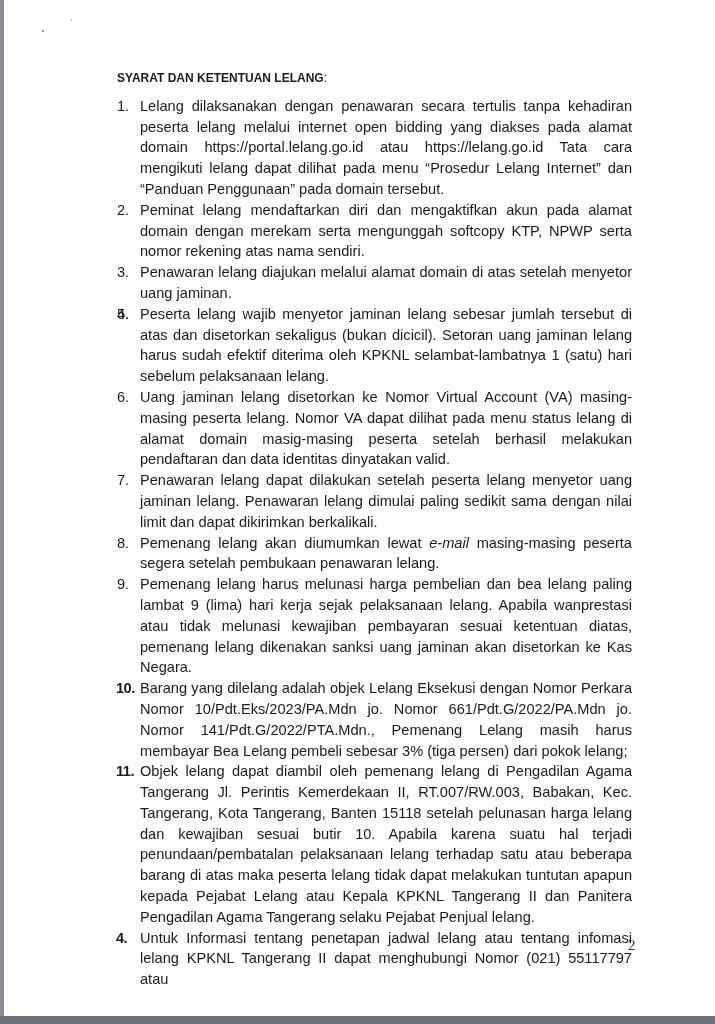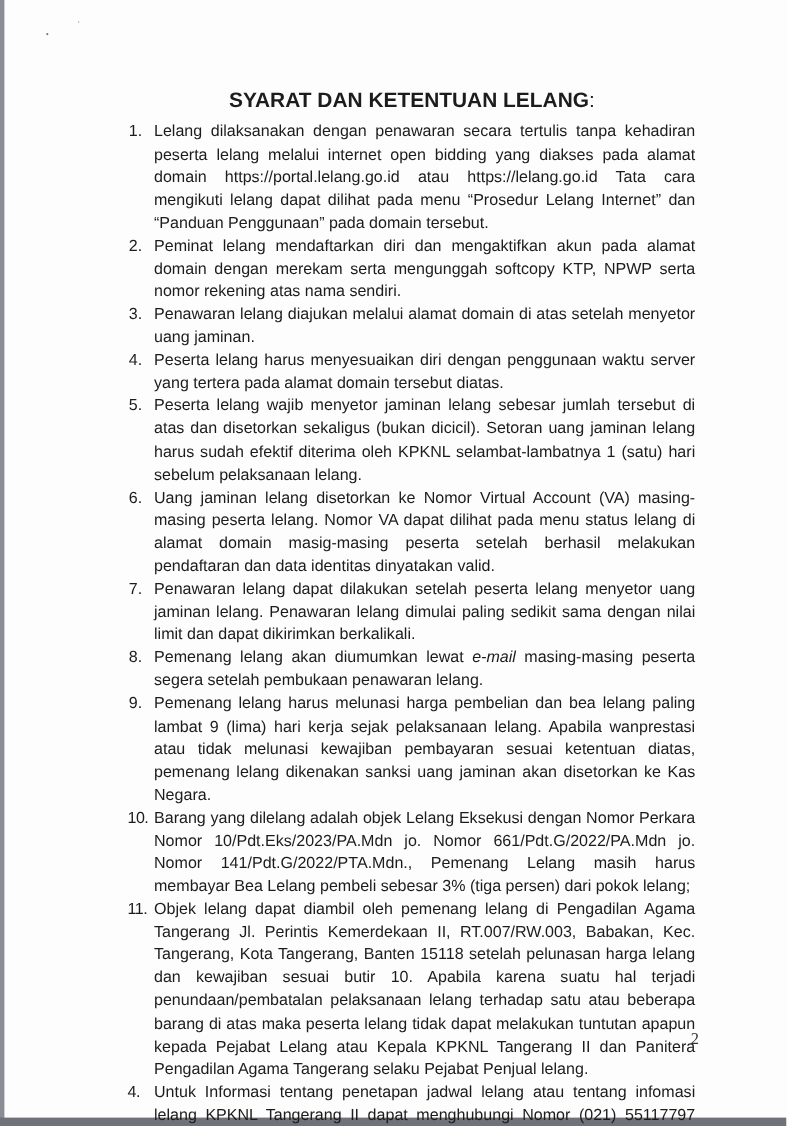--- a/index.html
+++ b/index.html
@@ -11,45 +11,45 @@
     }
     .left-edge { position: absolute; left: 0; top: 0; width: 4px; height: 1024px; background: #8a8d94; }
     .bottom-edge { position: absolute; left: 0; top: 1016px; width: 715px; height: 8px; background: #6f7278; }
     .speck { position: absolute; background: #777; border-radius: 50%; }
     .speck.a { left: 42px; top: 30px; width: 2px; height: 2px; }
     .speck.b { left: 71px; top: 19px; width: 1px; height: 2px; background: #aaa; }
     .page {
       position: absolute; left: 117px; top: 68px; width: 515px;
       font-size: 14.6px; line-height: 20.8px;
     }
-    .title { font-weight: bold; font-size: 19px; margin: 14px 0 7px 0; letter-spacing: 0; text-align: center; }
+    .title { font-weight: bold; font-size: 12px; margin: 0 0 7px 0; letter-spacing: 0; }
     ol { list-style: none; margin: 0; padding: 0; }
     li { position: relative; padding-left: 23px; text-align: justify; text-align-last: left; }
     li .num { position: absolute; left: 0; top: 0; }
-    li.wide .num { left: -1px; letter-spacing: -0.5px; }
+    li.wide .num { left: -1px; letter-spacing: -0.5px; font-weight: bold; }
     .page-number {
       position: absolute; left: 628px; top: 937px;
       font-family: "Liberation Serif", serif; font-size: 15px; color: #333;
     }
   </style>
 </head>
 <body>
 
 <div class="left-edge"></div>
 <div class="bottom-edge"></div>
 <div class="speck a"></div>
 <div class="speck b"></div>
 
 <div class="page">
   <h1 class="title"><span>SYARAT DAN KETENTUAN LELANG</span><span style="font-weight:normal">:</span></h1>
   <ol>
     <li><span class="num">1.</span><span>Lelang dilaksanakan dengan penawaran secara tertulis tanpa kehadiran peserta lelang melalui internet open bidding yang diakses pada alamat domain https://portal.lelang.go.id atau https://lelang.go.id Tata cara mengikuti lelang dapat dilihat pada menu “Prosedur Lelang Internet” dan “Panduan Penggunaan” pada domain tersebut.</span></li>
     <li><span class="num">2.</span><span>Peminat lelang mendaftarkan diri dan mengaktifkan akun pada alamat domain dengan merekam serta mengunggah softcopy KTP, NPWP serta nomor rekening atas nama sendiri.</span></li>
     <li><span class="num">3.</span><span>Penawaran lelang diajukan melalui alamat domain di atas setelah menyetor uang jaminan.</span></li>
-    <li><span class="num">4.</span><span>Peserta lelang harus menyesuaikan diri dengan penggunaan waktu server yang tertera pada alamat domain tersebut diatas.</span></li>
+    <li><span class="num">4.</span></li>
     <li><span class="num">5.</span><span>Peserta lelang wajib menyetor jaminan lelang sebesar jumlah tersebut di atas dan disetorkan sekaligus (bukan dicicil). Setoran uang jaminan lelang harus sudah efektif diterima oleh KPKNL selambat-lambatnya 1 (satu) hari sebelum pelaksanaan lelang.</span></li>
     <li><span class="num">6.</span><span>Uang jaminan lelang disetorkan ke Nomor Virtual Account (VA) masing-masing peserta lelang. Nomor VA dapat dilihat pada menu status lelang di alamat domain masig-masing peserta setelah berhasil melakukan pendaftaran dan data identitas dinyatakan valid.</span></li>
     <li><span class="num">7.</span><span>Penawaran lelang dapat dilakukan setelah peserta lelang menyetor uang jaminan lelang. Penawaran lelang dimulai paling sedikit sama dengan nilai limit dan dapat dikirimkan berkalikali.</span></li>
     <li><span class="num">8.</span><span>Pemenang lelang akan diumumkan lewat </span><em>e-mail</em><span> masing-masing peserta segera setelah pembukaan penawaran lelang.</span></li>
     <li><span class="num">9.</span><span>Pemenang lelang harus melunasi harga pembelian dan bea lelang paling lambat 9 (lima) hari kerja sejak pelaksanaan lelang. Apabila wanprestasi atau tidak melunasi kewajiban pembayaran sesuai ketentuan diatas, pemenang lelang dikenakan sanksi uang jaminan akan disetorkan ke Kas Negara.</span></li>
     <li class="wide"><span class="num">10.</span><span>Barang yang dilelang adalah objek Lelang Eksekusi dengan Nomor Perkara Nomor 10/Pdt.Eks/2023/PA.Mdn jo. Nomor 661/Pdt.G/2022/PA.Mdn jo. Nomor 141/Pdt.G/2022/PTA.Mdn., Pemenang Lelang masih harus membayar Bea Lelang pembeli sebesar 3% (tiga persen) dari pokok lelang;</span></li>
     <li class="wide"><span class="num">11.</span><span>Objek lelang dapat diambil oleh pemenang lelang di Pengadilan Agama Tangerang Jl. Perintis Kemerdekaan II, RT.007/RW.003, Babakan, Kec. Tangerang, Kota Tangerang, Banten 15118 setelah pelunasan harga lelang dan kewajiban sesuai butir 10. Apabila karena suatu hal terjadi penundaan/pembatalan pelaksanaan lelang terhadap satu atau beberapa barang di atas maka peserta lelang tidak dapat melakukan tuntutan apapun kepada Pejabat Lelang atau Kepala KPKNL Tangerang II dan Panitera Pengadilan Agama Tangerang selaku Pejabat Penjual lelang.</span></li>
     <li class="wide"><span class="num">4.</span><span>Untuk Informasi tentang penetapan jadwal lelang atau tentang infomasi lelang KPKNL Tangerang II dapat menghubungi Nomor (021) 55117797 atau</span></li>
   </ol>
 </div>

